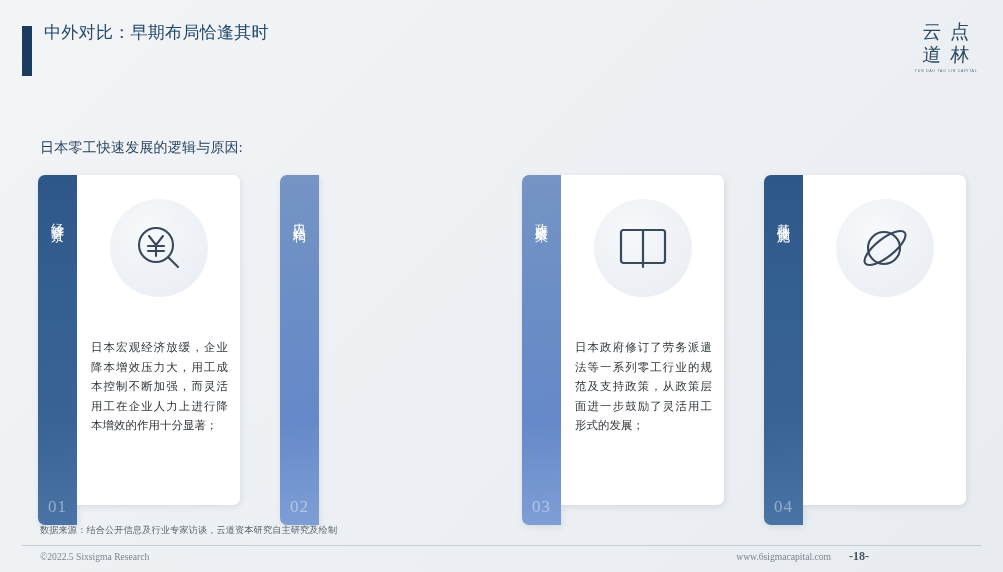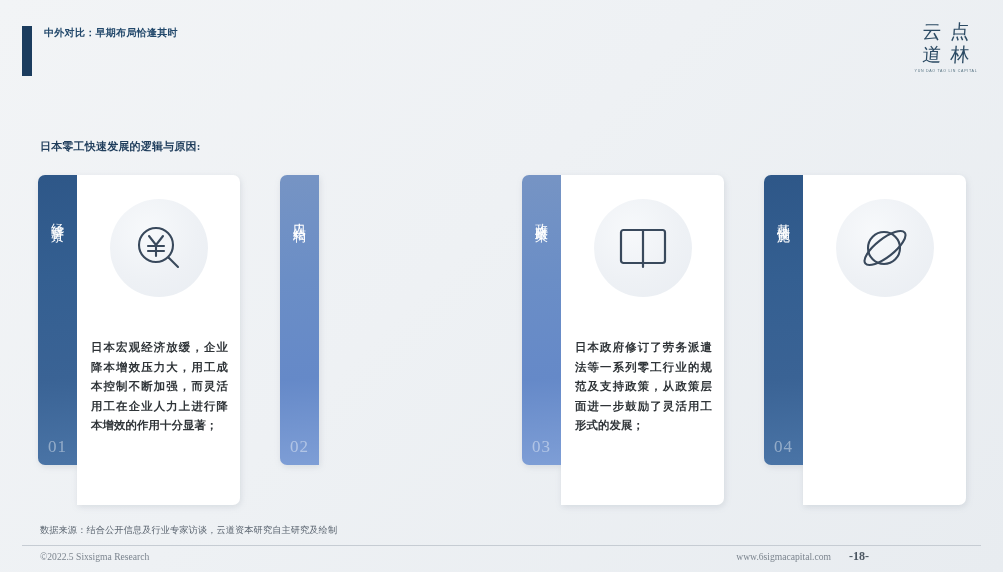--- a/index.html
+++ b/index.html
@@ -35,22 +35,22 @@
     height: 50px;
     background: #1b3c5e;
     box-shadow: 14px 0 0 -10px #1b3c5e;
   }
   .title-block {
     position: absolute;
     left: 44px;
     top: 23px;
   }
   .title-small {
-    font-size: 10px;
-    font-weight: bold;
+    font-size: 17px;
+    font-weight: normal;
     color: #22486b;
     letter-spacing: 0.3px;
     line-height: 20px;
     white-space: nowrap;
   }
   .title-large {
     font-size: 18.5px;
     font-weight: bold;
     color: #2d3136;
     letter-spacing: 0.2px;
@@ -92,22 +92,22 @@
     font-size: 17px;
     font-weight: bold;
     color: #2d3136;
     letter-spacing: 0.4px;
   }
   .sub-title {
     position: absolute;
     left: 40px;
     top: 139px;
     font-family: "Liberation Serif", "DejaVu Serif", serif;
-    font-size: 11px;
-    font-weight: bold;
+    font-size: 14px;
+    font-weight: normal;
     color: #1f3d5c;
     letter-spacing: 0.2px;
   }
   
   .cards {
     position: absolute;
     left: 38px;
     top: 175px;
     width: 930px;
     height: 330px;
@@ -118,21 +118,21 @@
     position: relative;
     width: 202px;
     height: 330px;
     display: flex;
     border-radius: 7px;
     filter: drop-shadow(1px 2px 3px rgba(60,80,100,0.13));
   }
   .card-tab {
     position: relative;
     width: 39px;
-    height: 290px;
+    height: 350px;
     border-radius: 7px 0 0 7px;
     flex: 0 0 39px;
   }
   .tab-dark {
     background: linear-gradient(175deg, #2e5788 0%, #345f91 35%, #3a6395 70%, #4a74a6 100%);
   }
   .tab-light {
     background: linear-gradient(175deg, #7694c4 0%, #6b8ec6 35%, #6589c8 70%, #7e9ed6 100%);
   }
   .tab-label {
@@ -160,21 +160,20 @@
     font-size: 17px;
     color: rgba(255,255,255,0.42);
     letter-spacing: 1px;
   }
   .card-body {
     position: relative;
     flex: 1 1 auto;
     background: #ffffff;
     border-radius: 0 7px 7px 0;
     overflow: hidden;
-    font-weight: bold;
   }
   .icon-wrap {
     position: absolute;
     left: 50%;
     top: 24px;
     transform: translateX(-50%);
     width: 98px;
     height: 98px;
     border-radius: 50%;
     background: radial-gradient(circle at 38% 32%, #f7f9fb 0%, #eef1f5 55%, #e9edf2 100%);

